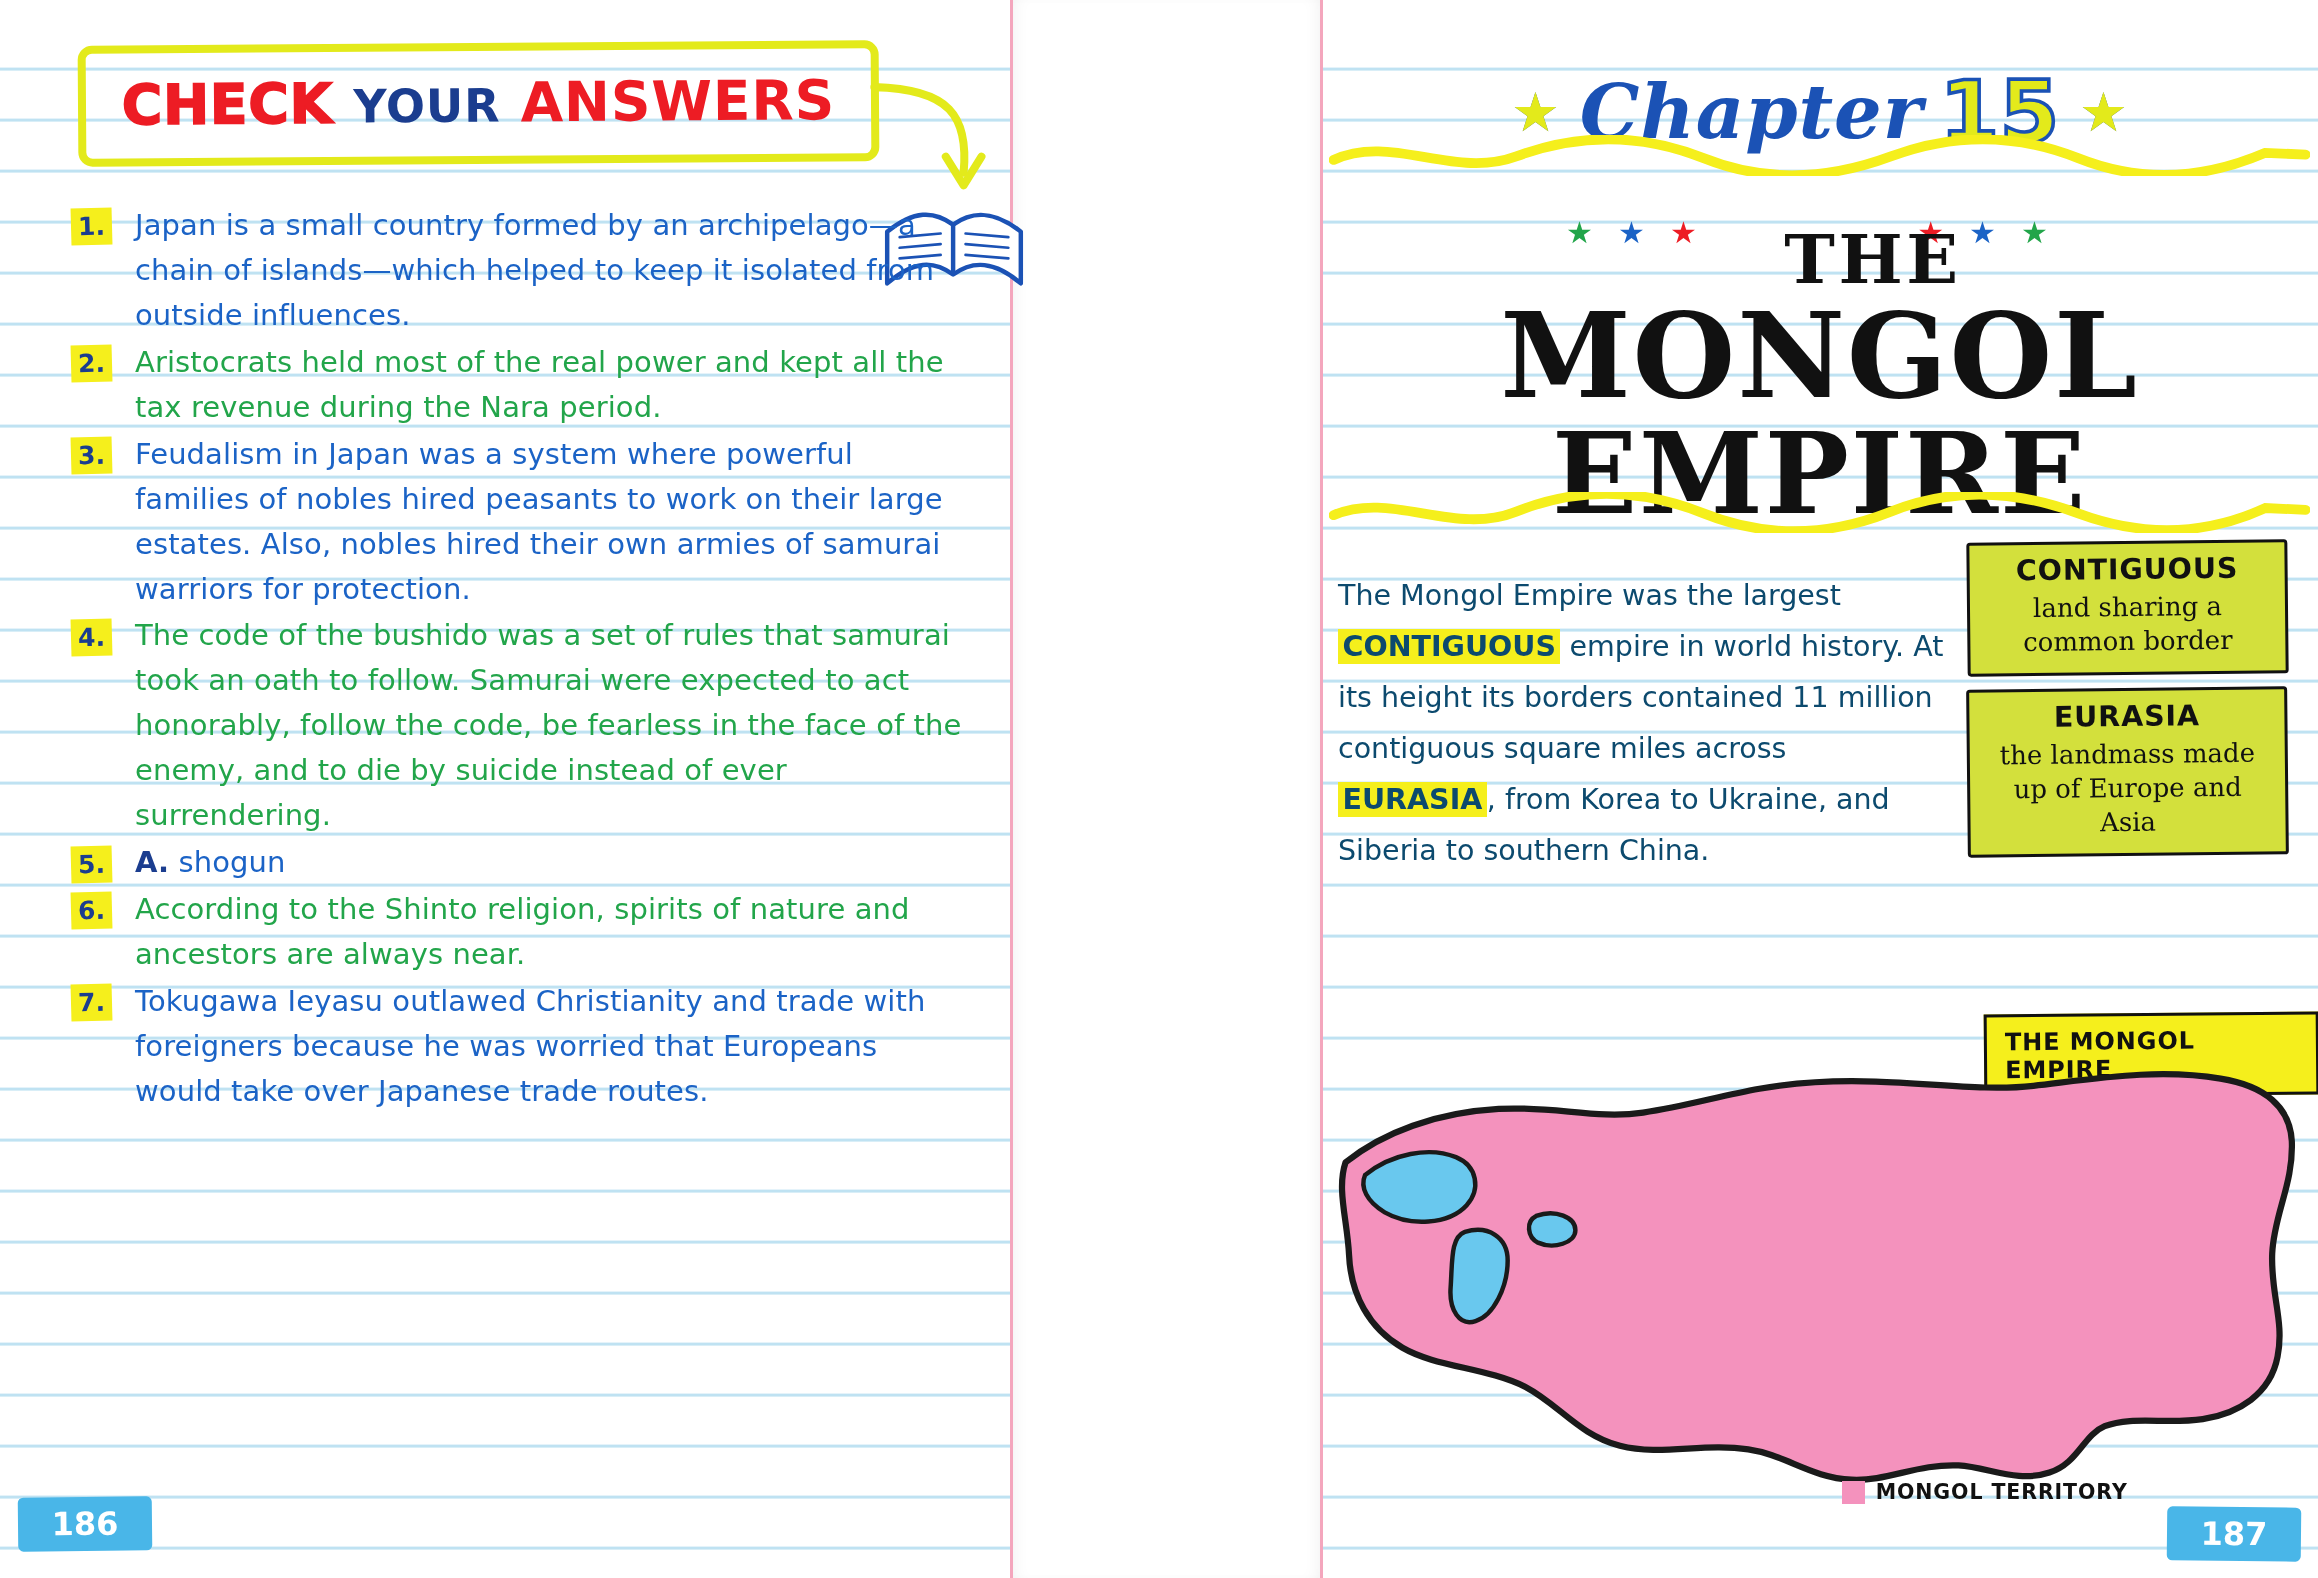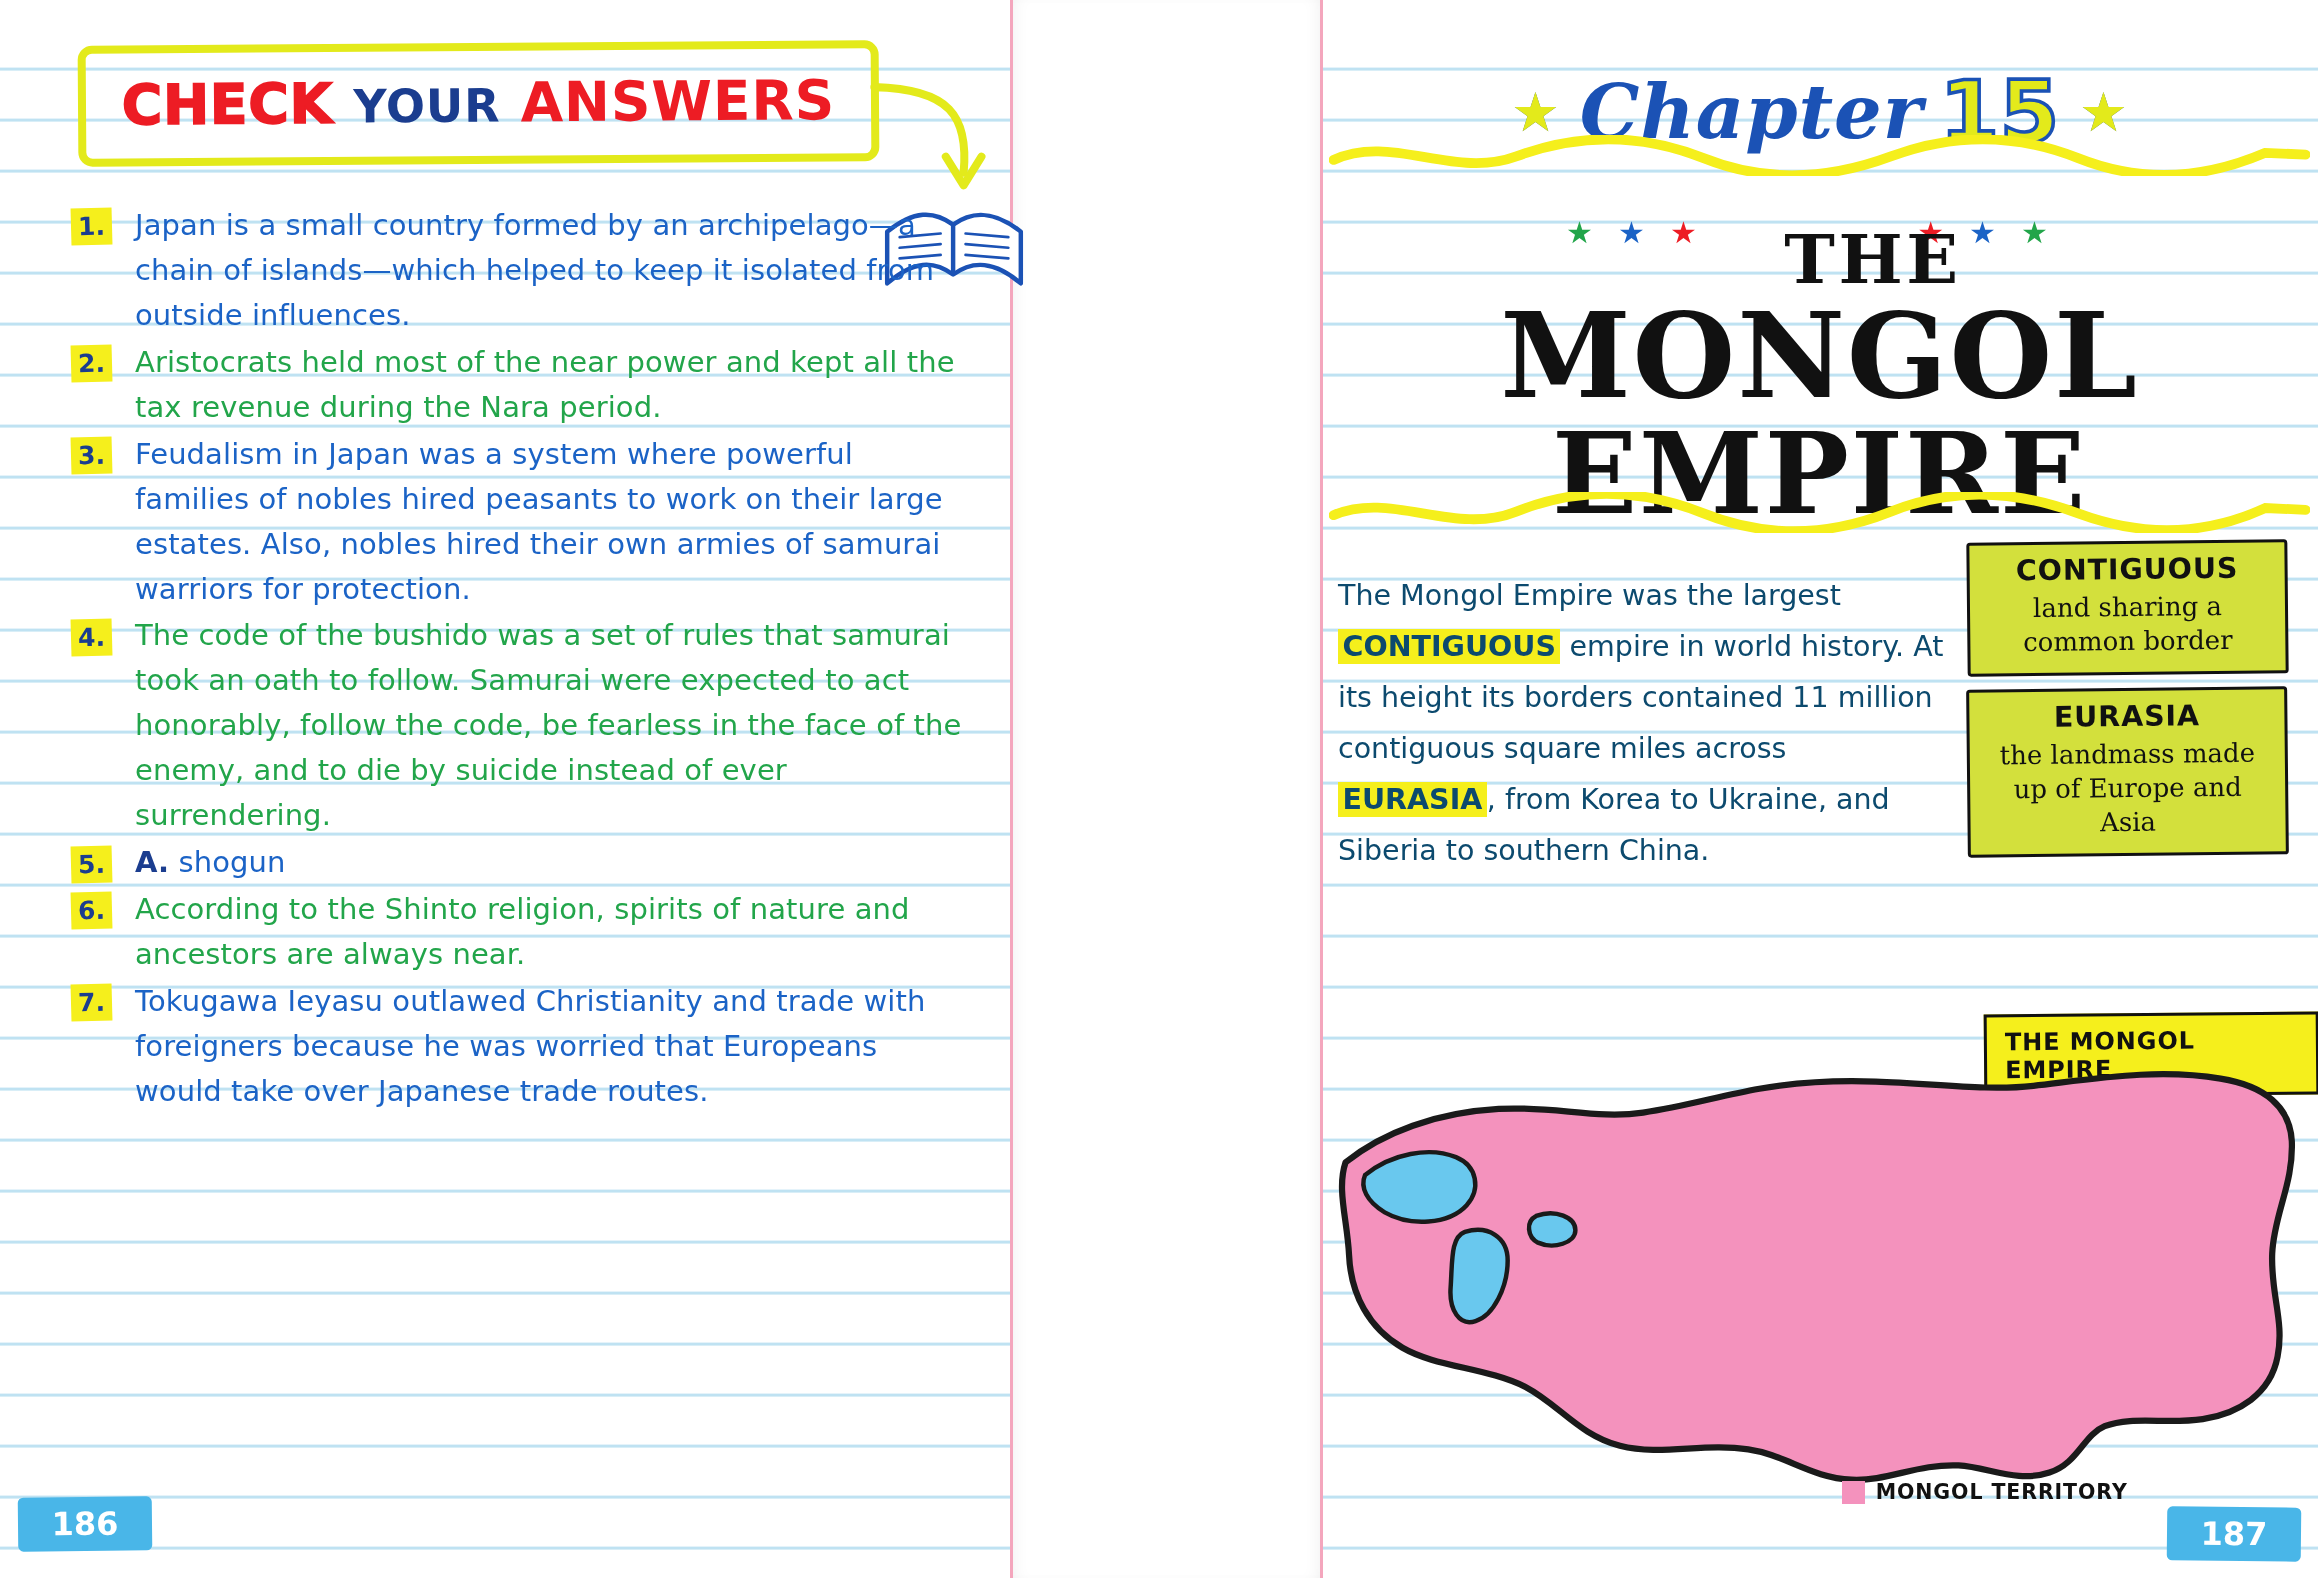--- a/index.html
+++ b/index.html
@@ -370,21 +370,21 @@
 
     <div class="answers-list">
 
       <div class="answer-item">
         <span class="answer-num">1.</span>
         <span class="answer-text c-blue">Japan is a small country formed by an archipelago—a chain of islands—which helped to keep it isolated from outside influences.</span>
       </div>
 
       <div class="answer-item">
         <span class="answer-num">2.</span>
-        <span class="answer-text c-green">Aristocrats held most of the near power and kept all the tax revenue during the Nara period.</span>
+        <span class="answer-text c-green">Aristocrats held most of the real power and kept all the tax revenue during the Nara period.</span>
       </div>
 
       <div class="answer-item">
         <span class="answer-num">3.</span>
         <span class="answer-text c-blue">Feudalism in Japan was a system where powerful families of nobles hired peasants to work on their large estates. Also, nobles hired their own armies of samurai warriors for protection.</span>
       </div>
 
       <div class="answer-item">
         <span class="answer-num">4.</span>
         <span class="answer-text c-green">The code of the bushido was a set of rules that samurai took an oath to follow. Samurai were expected to act honorably, follow the code, be fearless in the face of the enemy, and to die by suicide instead of ever surrendering.</span>

